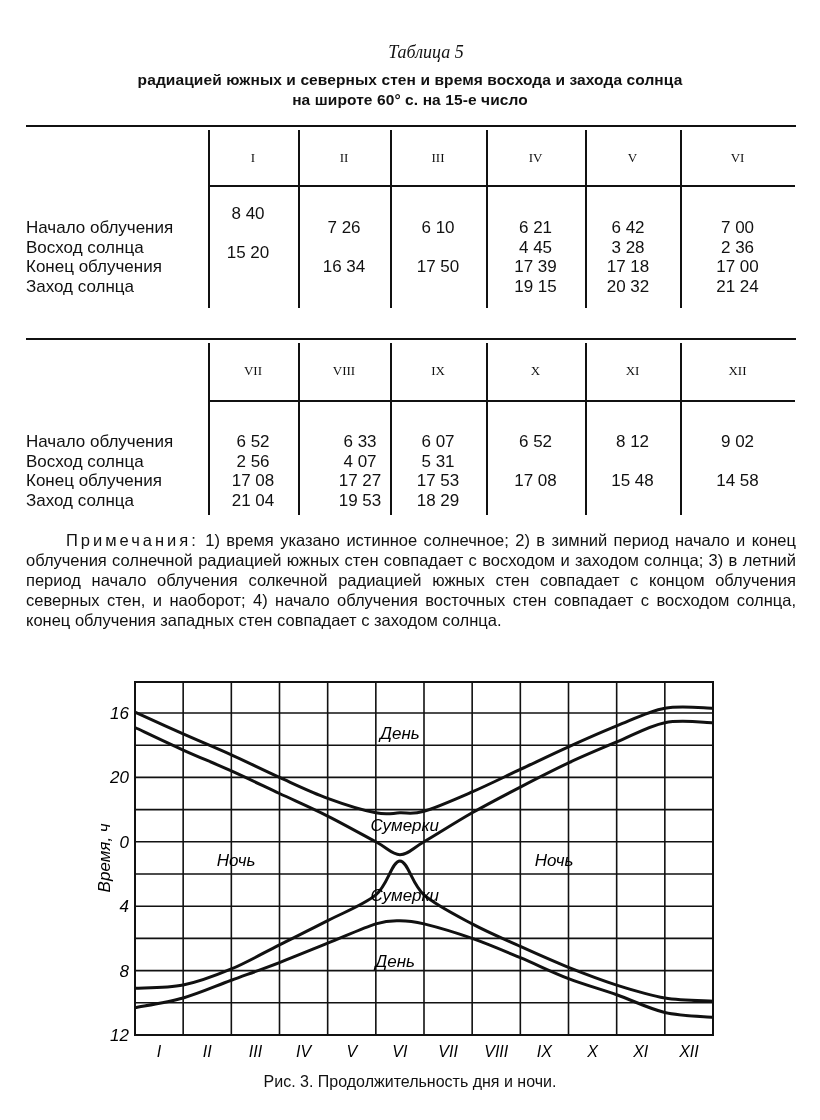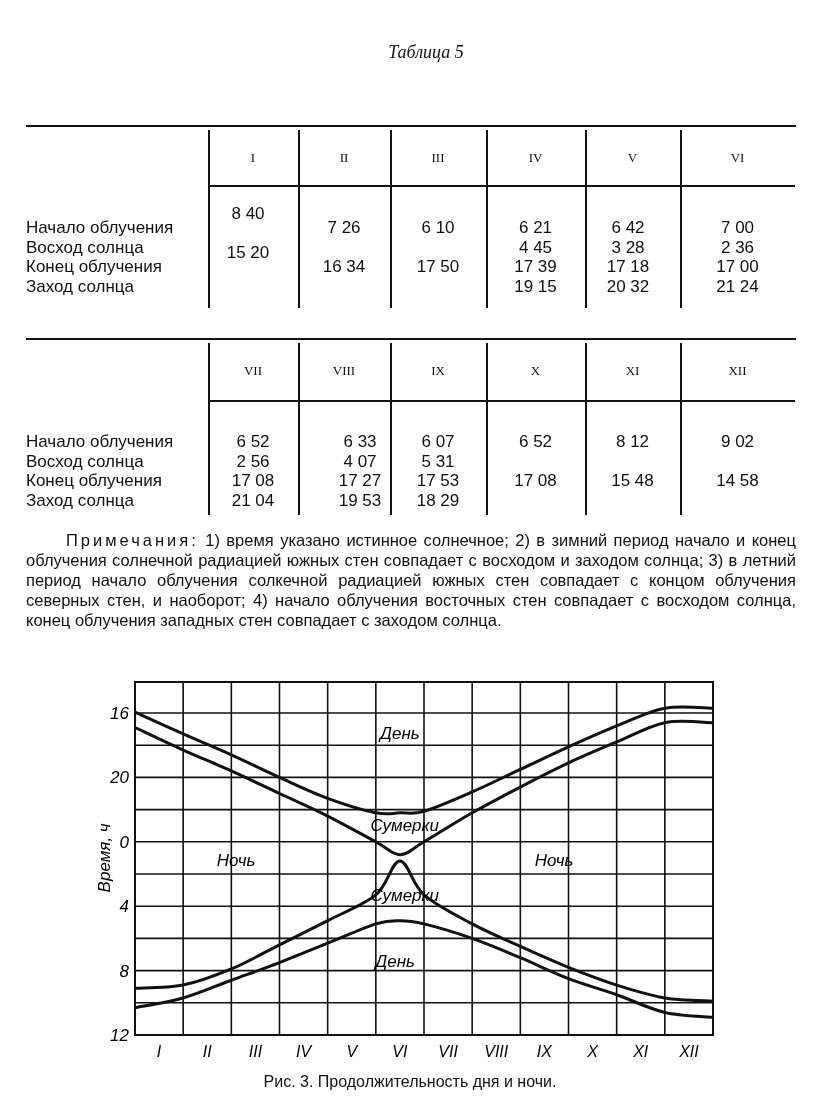--- a/index.html
+++ b/index.html
@@ -20,20 +20,22 @@
   .notes { left: 26px; width: 770px; top: 530px; font-family: "Liberation Sans", sans-serif; font-size: 16.5px; line-height: 20px; text-align: justify; }
   .notes .lead { letter-spacing: 3px; padding-left: 40px; }
   .caption { left: 0; width: 820px; top: 1073px; text-align: center; font-family: "Liberation Sans", sans-serif; font-size: 16px; }
   svg text { font-family: "Liberation Sans", "DejaVu Sans", sans-serif; font-style: italic; }
 </style>
 </head>
 <body>
 
 <div class="abs table-label">Таблица 5</div>
 <div class="abs table-title" style="top:70px;">
+  <div>радиацией южных и северных стен и время восхода и захода солнца</div>
+  <div>на широте 60° с. на 15-е число</div>
 </div>
 
 <div id="tables">
     <div class="abs rule-thick" style="left: 26px; width: 770px; top: 125px;"></div>
     <div class="abs rule-thick" style="left: 208px; width: 587px; top: 185px;"></div>
     <div class="abs vline" style="left: 208px; top: 130px; height: 178px;"></div>
     <div class="abs vline" style="left: 298px; top: 130px; height: 178px;"></div>
     <div class="abs vline" style="left: 390px; top: 130px; height: 178px;"></div>
     <div class="abs vline" style="left: 486px; top: 130px; height: 178px;"></div>
     <div class="abs vline" style="left: 585px; top: 130px; height: 178px;"></div>

